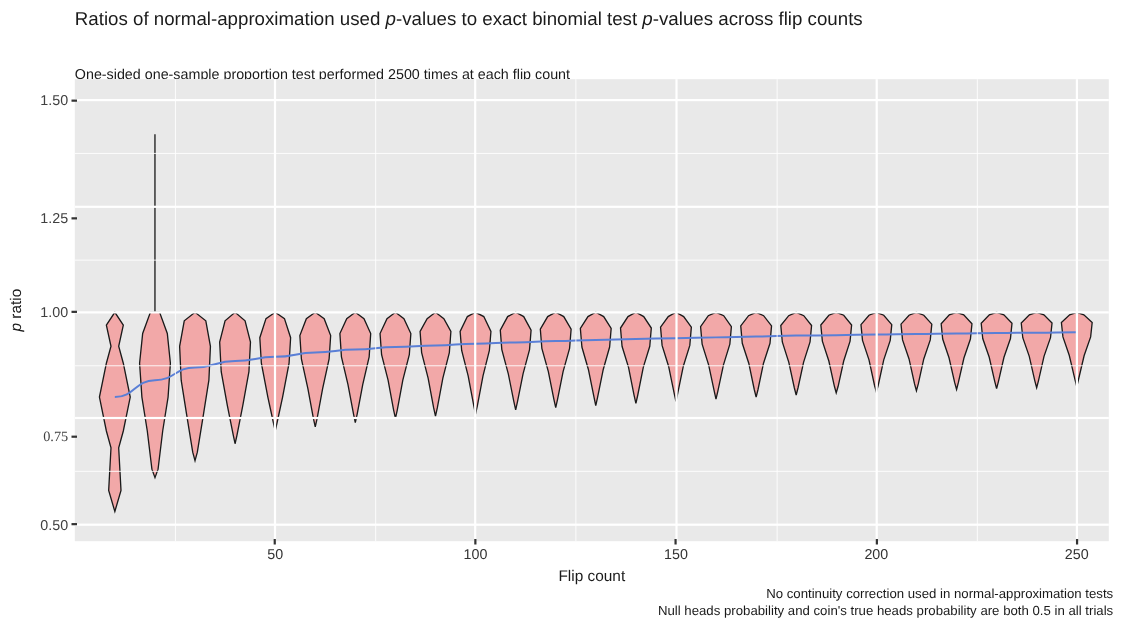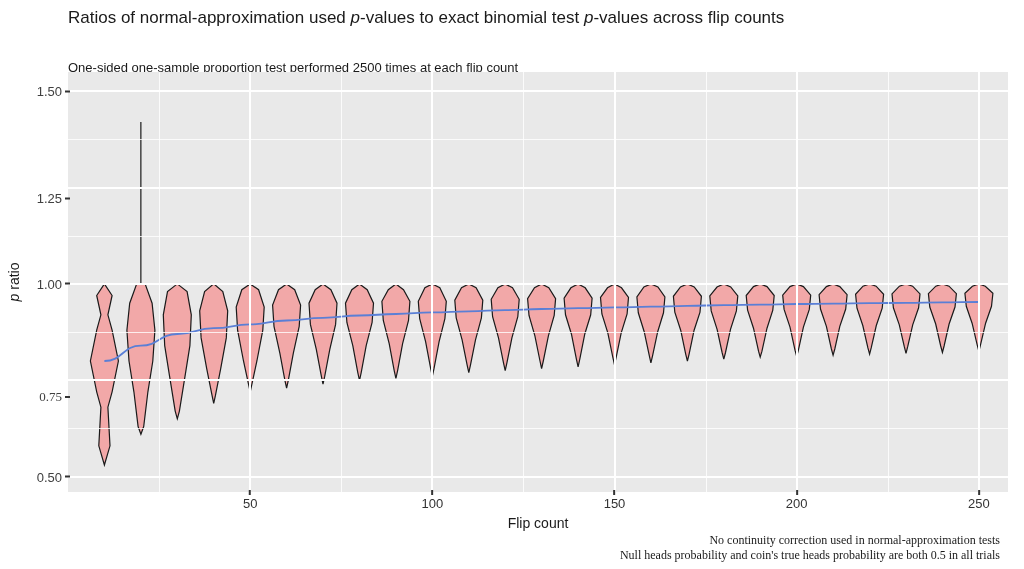--- a/index.html
+++ b/index.html
@@ -31,28 +31,27 @@
     left: 68px;
     top: 32px;
     font-size: 13px;
     line-height: 1.25;
     color: #1a1a1a;
     white-space: pre-line;
     margin-top: 28px;
   }
   .caption {
     position: absolute;
-    right: 24px;
+    right: 12px;
     bottom: 6px;
     font-size: 12px;
     line-height: 1.25;
     text-align: right;
     color: #1a1a1a;
     white-space: pre-line;
-    font-family: Liberation Serif, serif;
   }
   .panel {
     position: absolute;
     left: 68px;
     top: 72px;
     width: 940px;   
     height: 420px;
     background: #e9e9e9;
   }
   

